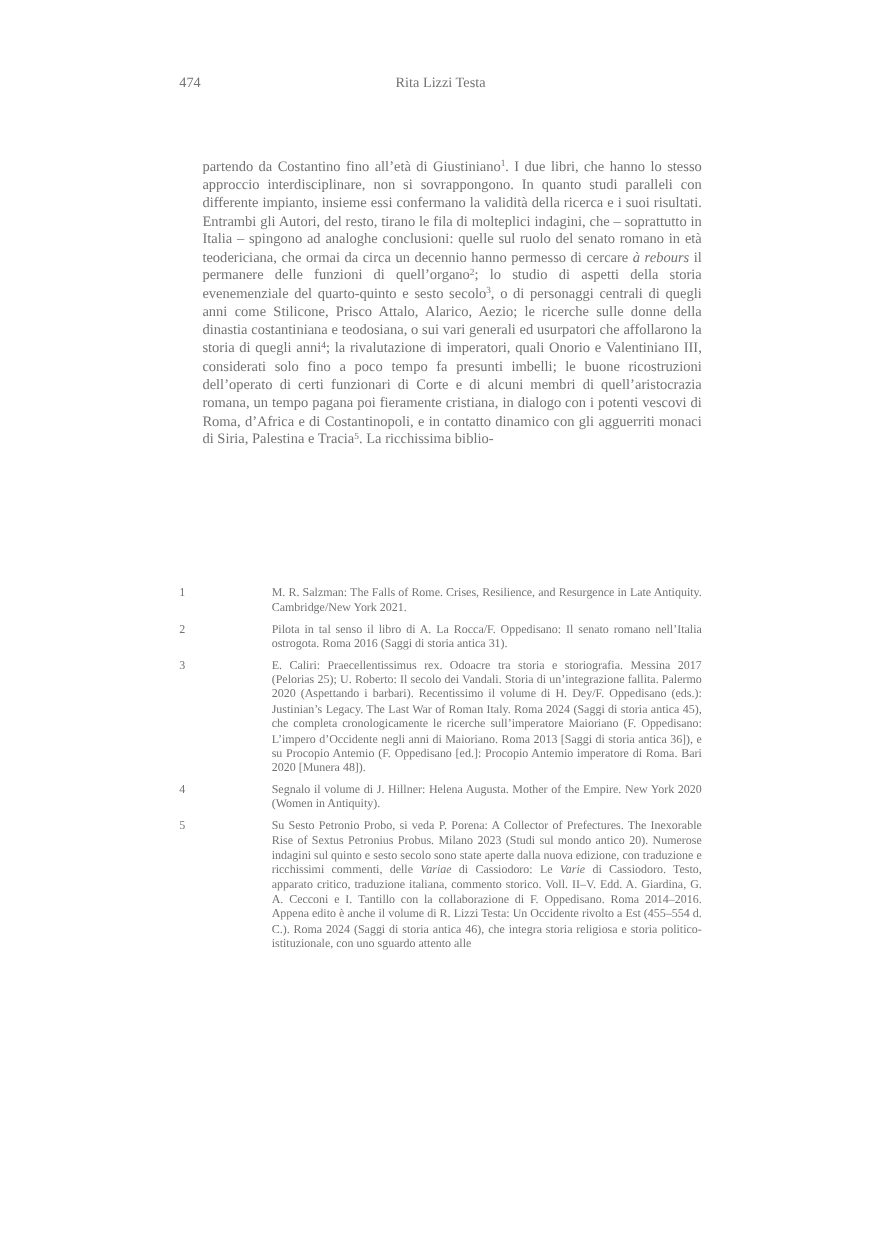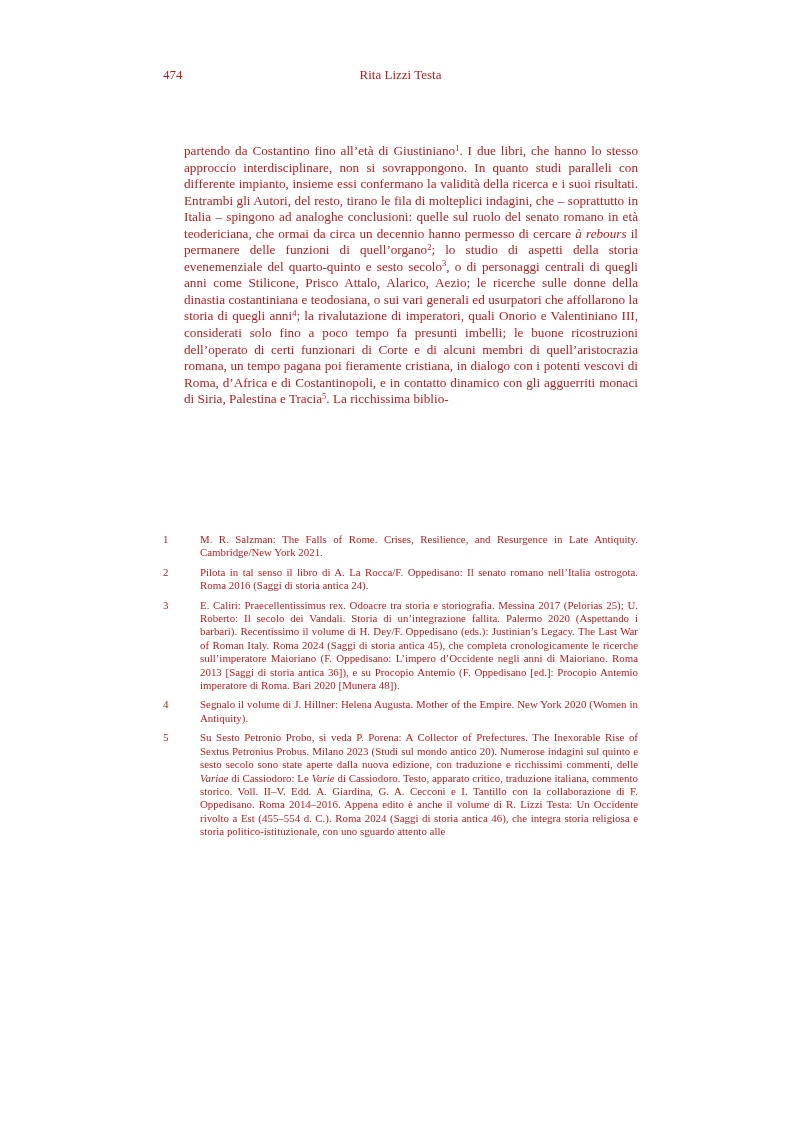--- a/index.html
+++ b/index.html
@@ -5,21 +5,21 @@
 <style>
   * { margin: 0; padding: 0; box-sizing: border-box; }
   html, body { background: #ffffff; }
   .page {
     position: relative;
     width: 799px;
     height: 1131px;
     margin: 0 auto;
     background: #ffffff;
     font-family: "Liberation Serif", serif;
-    color: #b91c1c;
+    color: #737373;
     overflow: hidden;
   }
   
   .running-header {
     position: absolute;
     top: 67px;
     left: 163px;
     width: 475px;
     font-size: 13px;
     line-height: 16px;
@@ -69,20 +69,21 @@
   .footnote {
     display: flex;
     font-size: 10.9px;
     line-height: 13.4px;
   }
   .fn-num { flex: 0 0 37px; }
   .fn-text {
     flex: 1;
     text-align: justify;
     hyphens: auto;
+    margin-left: 47px;
     -webkit-hyphens: auto;
   }
 </style>
 </head>
 <body>
 
 <div class="page">
 
   <header class="running-header">
     <span class="page-number">474</span>
@@ -94,21 +95,21 @@
   </main>
 
   <section class="footnotes">
     <div style="display:flex;flex-direction:column;gap:6px;">
         <div class="footnote">
           <span class="fn-num">1</span>
           <span class="fn-text" lang="it">M. R. Salzman: The Falls of Rome. Crises, Resilience, and Resurgence in Late Antiquity. Cambridge/New York 2021.</span>
         </div>
         <div class="footnote">
           <span class="fn-num">2</span>
-          <span class="fn-text" lang="it">Pilota in tal senso il libro di A. La Rocca/F. Oppedisano: Il senato romano nell’Italia ostrogota. Roma 2016 (Saggi di storia antica 24).</span>
+          <span class="fn-text" lang="it">Pilota in tal senso il libro di A. La Rocca/F. Oppedisano: Il senato romano nell’Italia ostrogota. Roma 2016 (Saggi di storia antica 31).</span>
         </div>
         <div class="footnote">
           <span class="fn-num">3</span>
           <span class="fn-text" lang="it">E. Caliri: Praecellentissimus rex. Odoacre tra storia e storiografia. Messina 2017 (Pelorias 25); U. Roberto: Il secolo dei Vandali. Storia di un’integrazione fallita. Palermo 2020 (Aspettando i barbari). Recentissimo il volume di H. Dey/F. Oppedisano (eds.): Justinian’s Legacy. The Last War of Roman Italy. Roma 2024 (Saggi di storia antica 45), che completa cronologicamente le ricerche sull’imperatore Maioriano (F. Oppedisano: L’impero d’Occidente negli anni di Maioriano. Roma 2013 [Saggi di storia antica 36]), e su Procopio Antemio (F. Oppedisano [ed.]: Procopio Antemio imperatore di Roma. Bari 2020 [Munera 48]).</span>
         </div>
         <div class="footnote">
           <span class="fn-num">4</span>
           <span class="fn-text" lang="it">Segnalo il volume di J. Hillner: Helena Augusta. Mother of the Empire. New York 2020 (Women in Antiquity).</span>
         </div>
         <div class="footnote">

